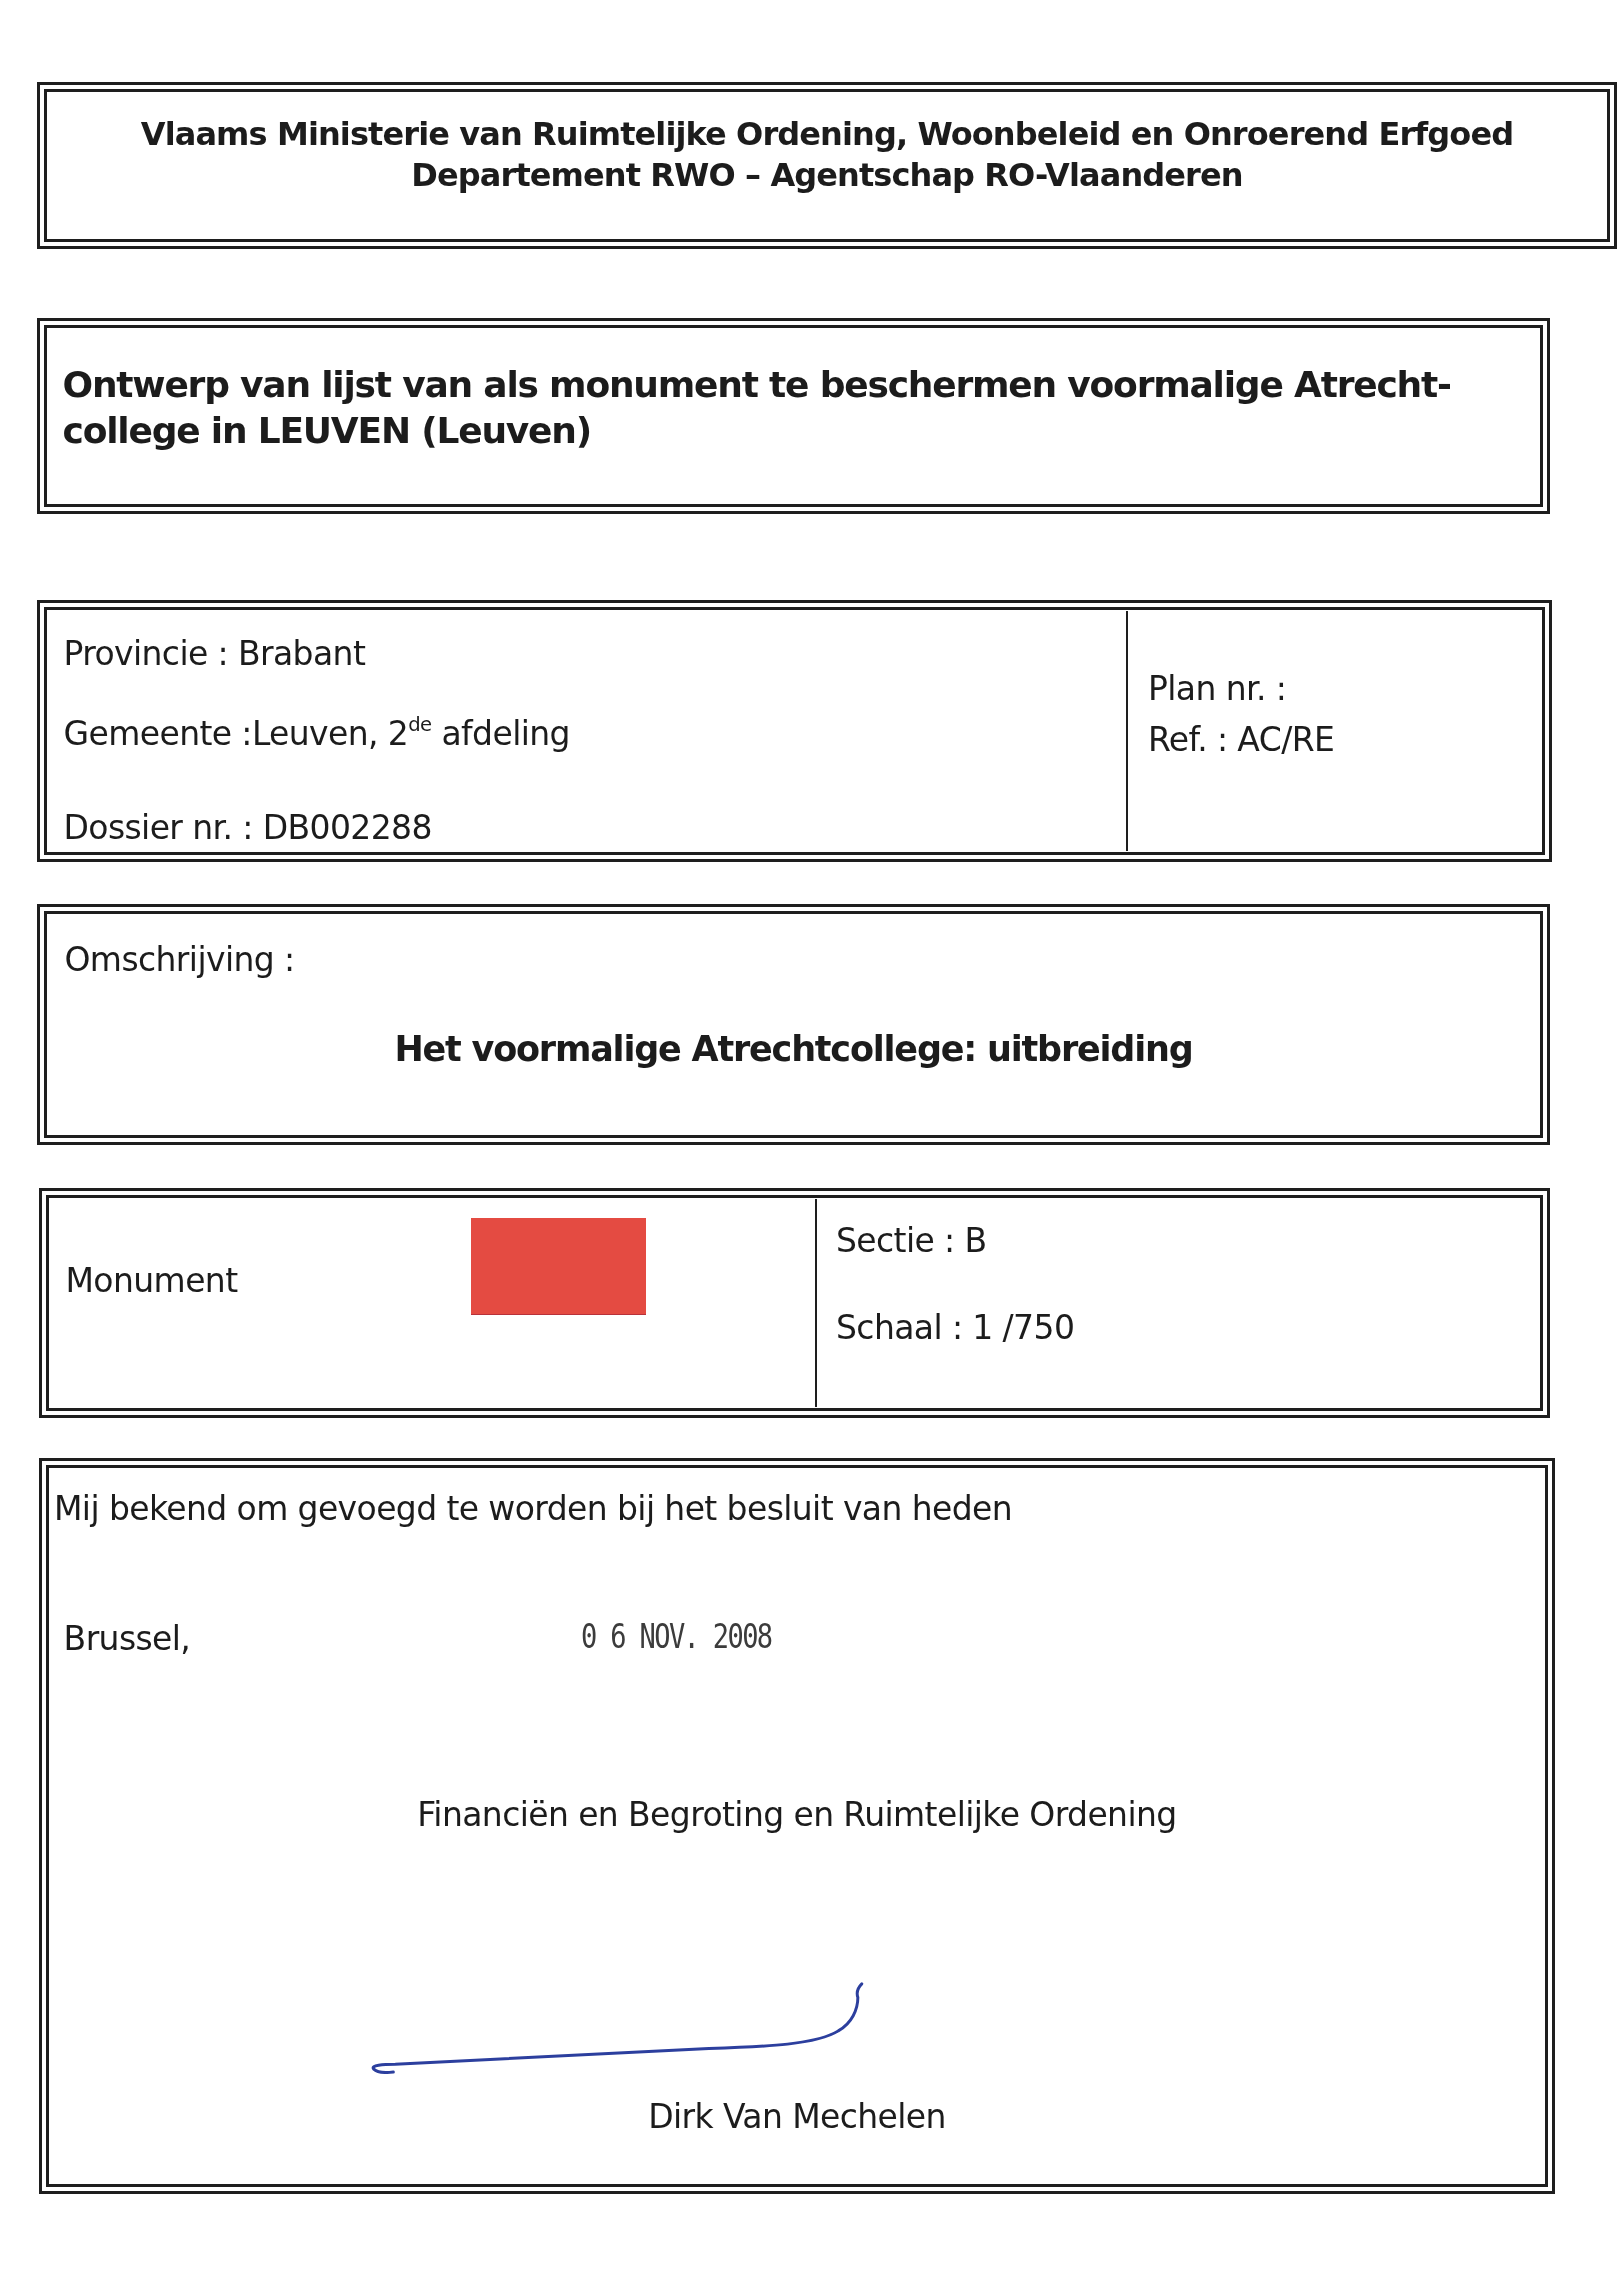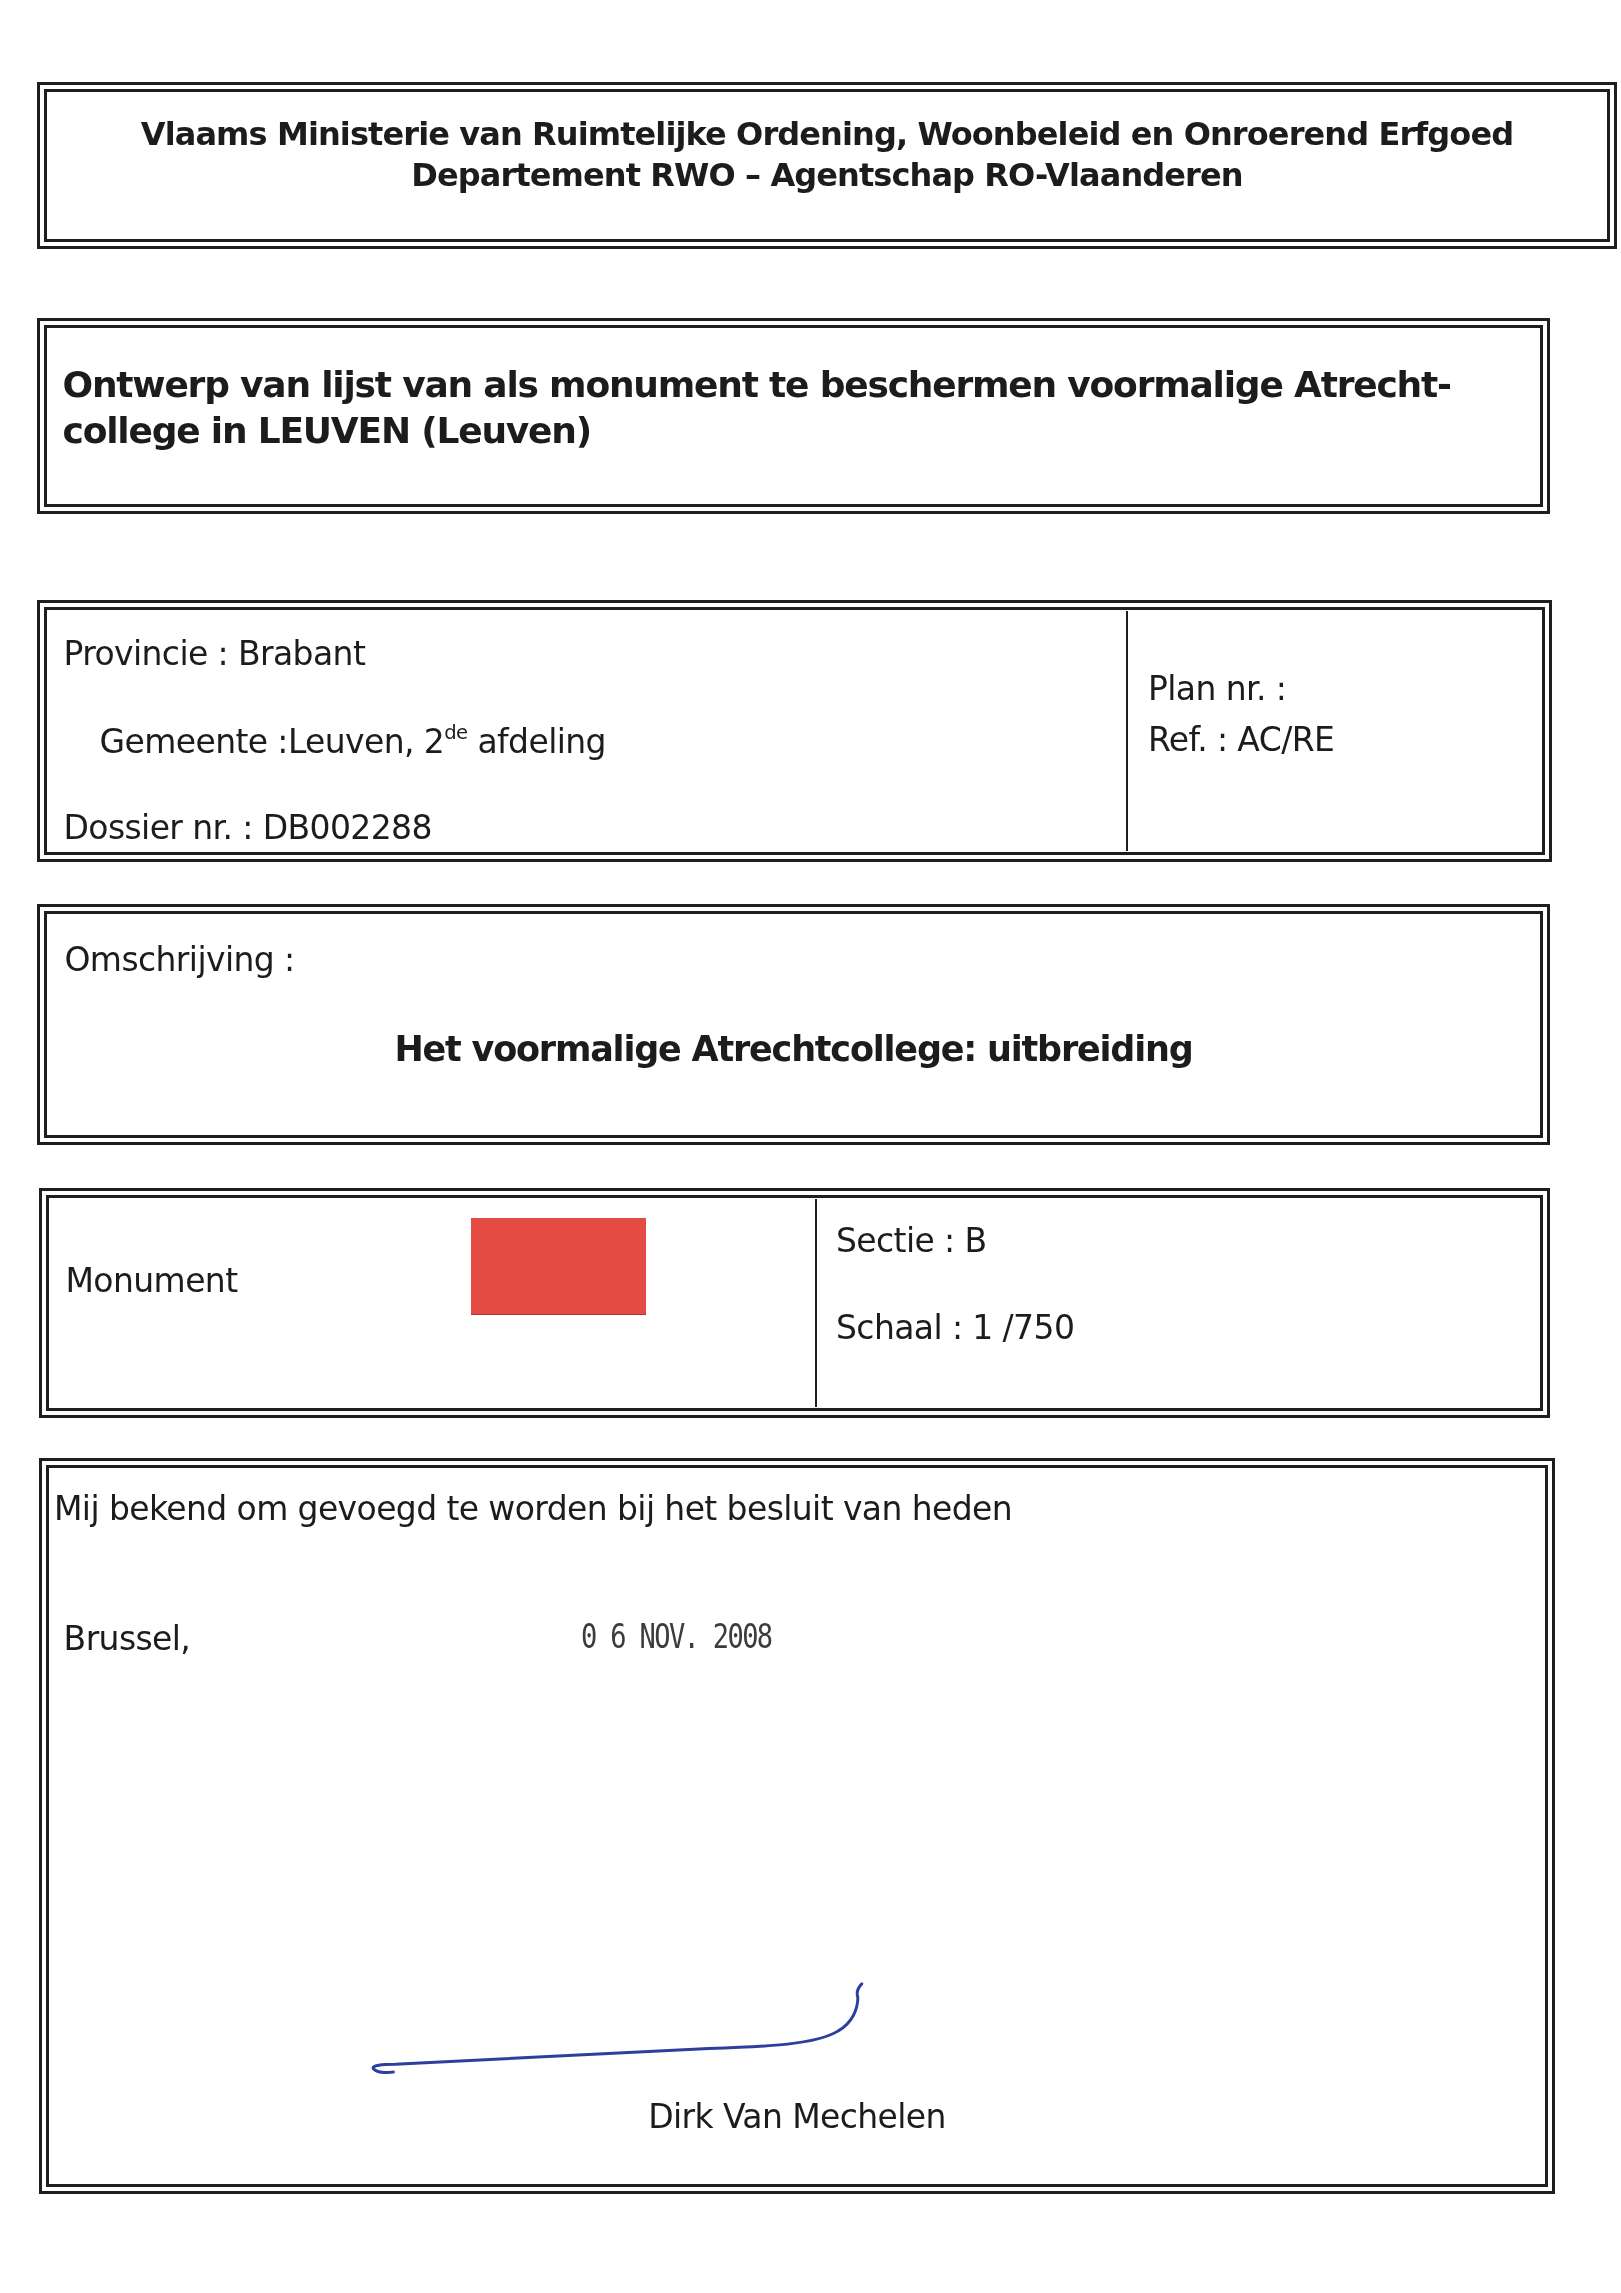--- a/index.html
+++ b/index.html
@@ -29,21 +29,21 @@
 <div class="box" style="left:37px; top:318px; width:1513px; height:196px;padding-left:35px;">
   <div class="inner"></div>
   <div class="txt bold" style="left:22.5px; top:46px; font-size:36px; letter-spacing:-1.2px;">Ontwerp van lijst van als monument te beschermen voormalige Atrecht-</div>
   <div class="txt bold" style="left:22.5px; top:92px; font-size:36px; letter-spacing:-1.2px;">college in LEUVEN (Leuven)</div>
 </div>
 
 <div class="box" style="left:37px; top:600px; width:1515px; height:262px;">
   <div class="inner"></div>
   <div class="divider" style="left:1086px; top:7.8px; bottom:7.8px;"></div>
   <div class="txt reg" style="left:23.5px; top:34px;">Provincie : Brabant</div>
-  <div class="txt reg" style="left:23.5px; top:122px;margin-left:36px;"><span>Gemeente :Leuven, 2</span><sup>de</sup><span> afdeling</span></div>
+  <div class="txt reg" style="left:23.5px; top:114px;"><span>Gemeente :Leuven, 2</span><sup>de</sup><span> afdeling</span></div>
   <div class="txt reg" style="left:23.5px; top:208px;">Dossier nr. : DB002288</div>
   <div class="txt reg" style="left:1108px; top:33px;margin-top:36px;">Plan nr. :</div>
   <div class="txt reg" style="left:1108px; top:120px;">Ref. : AC/RE</div>
 </div>
 
 <div class="box" style="left:37px; top:904px; width:1513px; height:241px;">
   <div class="inner"></div>
   <div class="txt reg" style="left:24.5px; top:36px;">Omschrijving :</div>
   <div class="txt bold center" style="top:125px; font-size:35px; letter-spacing:-1.2px;">Het voormalige Atrechtcollege: uitbreiding</div>
 </div>
@@ -55,18 +55,19 @@
   <div style="position:absolute; left:429px; top:27.4px; width:175px; height:96px; background:#e44b42; border-bottom:1px solid #b8323a;"></div>
   <div class="txt reg" style="left:794px; top:33px;">Sectie : B</div>
   <div class="txt reg" style="left:794px; top:120px;">Schaal : 1 /750</div>
 </div>
 
 <div class="box" style="left:39px; top:1458px; width:1516px; height:736px;">
   <div class="inner"></div>
   <div class="txt reg" style="left:12px; top:31px;">Mij bekend om gevoegd te worden bij het besluit van heden</div>
   <div class="txt reg" style="left:21.6px; top:161px;">Brussel,</div>
   <div class="txt stamp" style="left:539px; top:159px;">0 6 NOV. 2008</div>
+  <div class="txt reg center" style="top:337px;">Financiën en Begroting en Ruimtelijke Ordening</div>
   <svg style="position:absolute; left:314px; top:515px;" width="549" height="98" viewBox="0 0 560 100">
     <path d="M 516 8 C 512 12, 510 16, 512 22 C 512 34, 506 48, 492 56 C 470 70, 420 72, 360 74 L 40 90 C 28 90, 14 91, 18 95 C 22 99, 30 99, 38 98" fill="none" stroke="#2c3f9e" stroke-width="3" stroke-linecap="round"></path>
   </svg>
   <div class="txt reg center" style="top:639px;">Dirk Van Mechelen</div>
 </div>
 
 
 </body></html>

